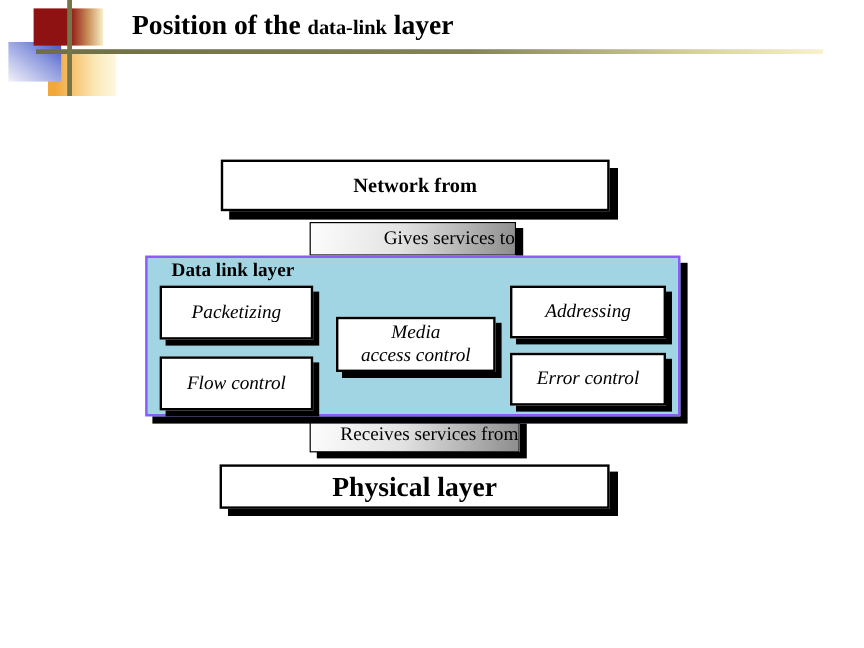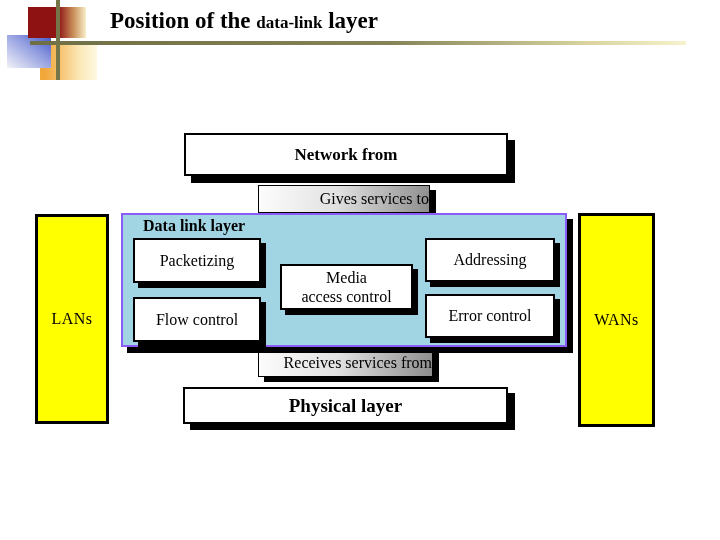--- a/index.html
+++ b/index.html
@@ -22,25 +22,25 @@
          background:linear-gradient(to right,#6F6F45 0%,#84845A 55%,#D9D4A0 85%,#F7F2CC 100%);}
 
   .title{position:absolute;left:110px;top:6px;white-space:nowrap;
          font-weight:bold;font-size:23px;line-height:30px;}
   .title .t-small{font-size:17px;}
 
   
   .dbox{position:absolute;box-sizing:border-box;background:#fff;border:2px solid #000;
         display:flex;align-items:center;justify-content:center;text-align:center;}
   .shadow-lg{box-shadow:7px 7px 0 #000;}
-  .shadow-md{box-shadow:5px 5px 0 #000;}
+  .shadow-md{box-shadow:5px 5px 0 #000;font-style:italic;}
 
   
   .box-network{left:184px;top:133px;width:324px;height:43px;font-size:17px;font-weight:bold;z-index:3;}
-  .box-physical{left:183px;top:387px;width:325px;height:37px;font-size:19px;font-weight:bold;z-index:3;
+  .box-physical{left:183px;top:387px;width:325px;height:37px;font-size:23px;font-weight:bold;z-index:3;
                 box-shadow:7px 6px 0 #000;}
 
   
   .svc-bar{position:absolute;box-sizing:border-box;border:1px solid #000;
            background:linear-gradient(100deg,#FDFDFD 0%,#E2E2E2 45%,#8D8D8D 100%);
            display:flex;align-items:center;justify-content:flex-end;
            font-size:16px;z-index:2;box-shadow:6px 5px 0 #000;}
   .bar-gives{left:258px;top:185px;width:172px;height:28px;}
   .bar-receives{left:258px;top:348px;width:175px;height:29px;}
 
@@ -113,21 +113,15 @@
   </div>
 
   <div class="svc-bar bar-receives">
     <span>Receives services from</span>
   </div>
 
   <div class="dbox box-physical">
     <span>Physical layer</span>
   </div>
 
-  <div class="ywall box-lans">
-    <span>LANs</span>
-  </div>
 
-  <div class="ywall box-wans">
-    <span>WANs</span>
-  </div>
 
 </div>
 
 </body></html>

